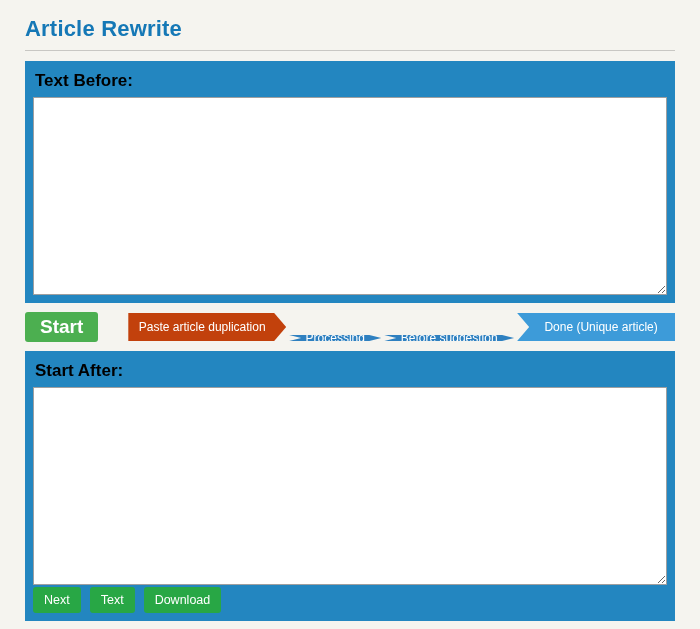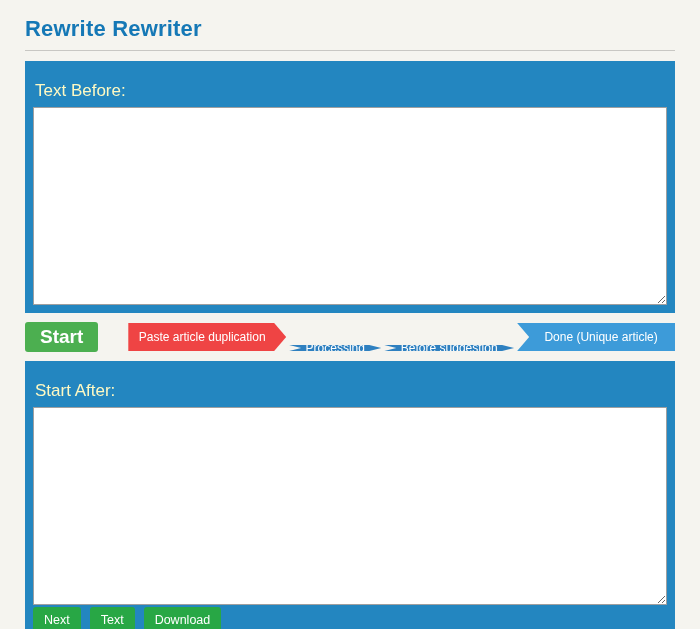--- a/index.html
+++ b/index.html
@@ -21,24 +21,24 @@
     border:none;
     border-top:1px solid #c8c7c3;
     margin:0 0 10px 0;
   }
   .panel{
     background:#2386c0;
     padding:8px;
     box-sizing:border-box;
   }
   .panel-label{
-    color:#fef9c3;
-    font-weight:normal;
+    color:#000000;
+    font-weight:bold;
     font-size:17px;
-    margin:12px 0 6px 2px;
+    margin:2px 0 6px 2px;
   }
   textarea.text-area{
     display:block;
     width:100%;
     height:198px;
     box-sizing:border-box;
     border:1px solid #9f9f9f;
     background:#ffffff;
     resize:both;
     font-family:"Liberation Sans", sans-serif;
@@ -114,32 +114,32 @@
     font-size:12.5px;
     padding:6px 11px;
     cursor:pointer;
   }
 </style>
 </head>
 <body>
 
 <div class="wrap">
 
-  <div class="page-title">Rewrite Rewriter</div>
+  <div class="page-title">Article Rewrite</div>
   <hr class="divider">
 
   <div class="panel">
     <div class="panel-label">Text Before:</div>
     <textarea class="text-area" style=""></textarea>
   </div>
 
   <div class="mid-row">
     <button class="start-btn">Start</button>
     <div class="steps">
-      <div class="step first" style="background: #ef4444; text-align: right;">Paste article duplication</div>
+      <div class="step first" style="background: #c2410c; text-align: right;">Paste article duplication</div>
       <div class="step mid g2" style="background: rgb(46, 128, 192);">Processing</div>
       <div class="step mid g3" style="background: rgb(46, 128, 192);">Before suggestion</div>
       <div class="step last" style="background: rgb(61, 155, 217);">Done (Unique article)</div>
     </div>
   </div>
 
   <div class="panel">
     <div class="panel-label">Start After:</div>
     <textarea class="text-area" style=""></textarea>
     <div class="actions">

